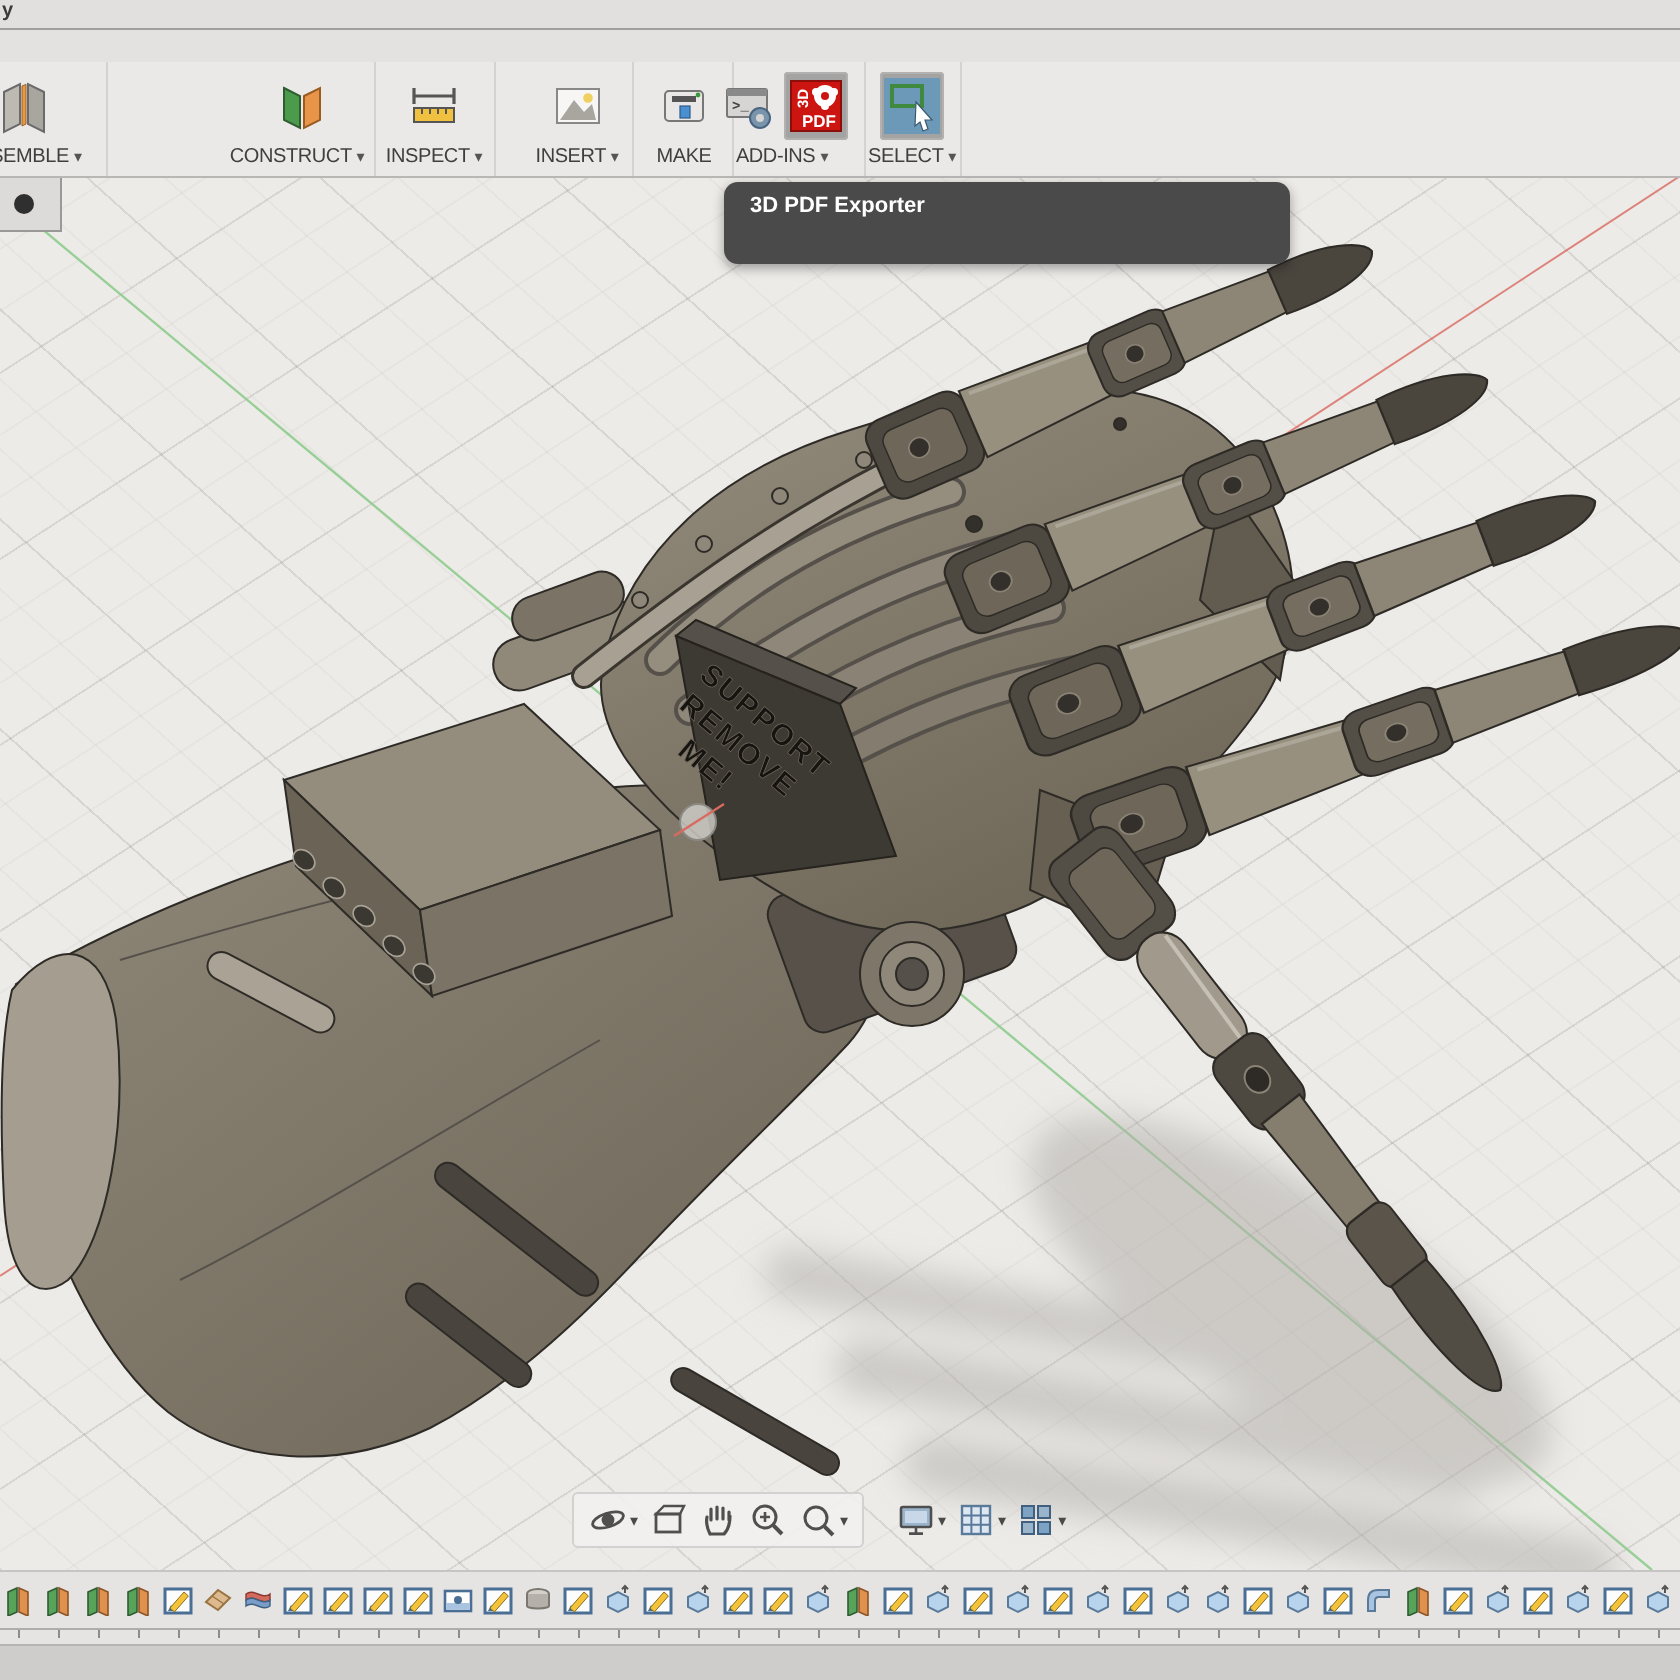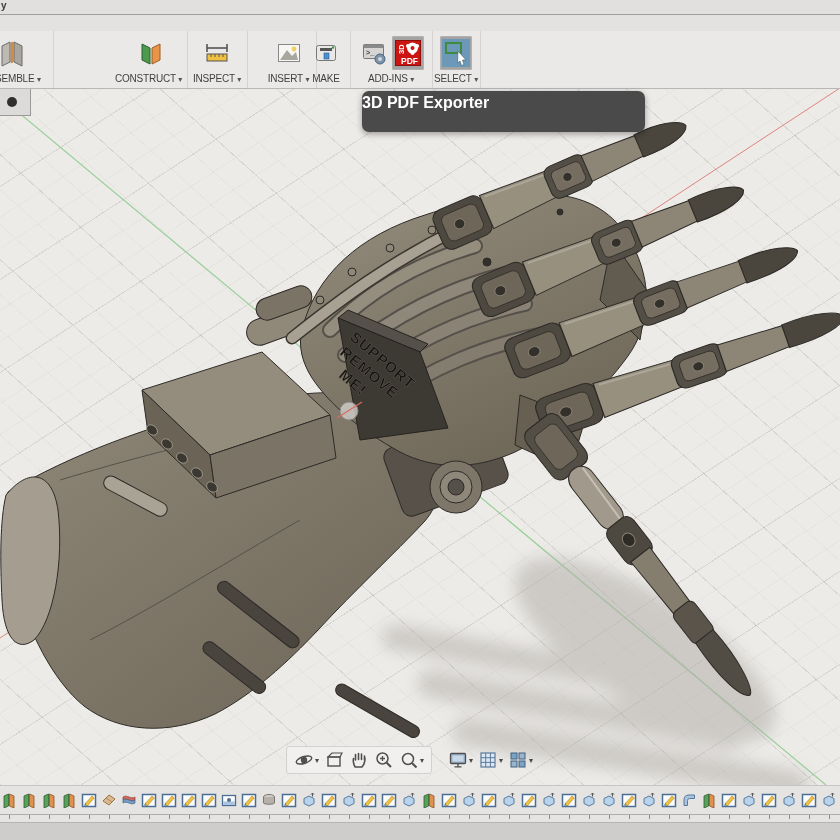--- a/index.html
+++ b/index.html
@@ -18,21 +18,21 @@
     align-items:center;border-right:1px solid #d4d3d1;}
   .tb-icons{height:38px;display:flex;align-items:center;justify-content:center;gap:2px;margin-top:3px;}
   .tb-slot{width:32px;height:34px;display:flex;align-items:center;justify-content:center;border-radius:2px;}
   .tb-slot.pressed{background:#a3a3a3;box-shadow:inset 0 0 0 1px #b2b1af;}
   .tb-label{font-size:10px;color:#3f3f3f;white-space:nowrap;margin-top:1px;letter-spacing:-0.2px;}
   .tb-label .arr{font-size:8px;color:#555;}
 
   
   .menu{position:absolute;left:362px;top:91px;width:283px;height:41px;background:#4a4a4a;
     border-radius:7px;z-index:8;box-shadow:0 2px 6px rgba(0,0,0,.35);padding-top:3px;box-sizing:border-box;}
-  .menu-row{height:18px;line-height:18px;padding-left:0;color:#ffffff;font-size:16px;
+  .menu-row{height:18px;line-height:18px;padding-left:13px;color:#ffffff;font-size:11px;
     font-weight:bold;white-space:nowrap;}
 
   
   .canvas{position:absolute;left:0;top:0;width:840px;height:785px;z-index:1;
     background:
       repeating-linear-gradient(42deg,  rgba(90,85,78,0.10) 0 1px, transparent 1px 78px),
       repeating-linear-gradient(147deg, rgba(90,85,78,0.10) 0 1px, transparent 1px 78px),
       repeating-linear-gradient(42deg,  rgba(90,85,78,0.045) 0 1px, transparent 1px 26px),
       repeating-linear-gradient(147deg, rgba(90,85,78,0.045) 0 1px, transparent 1px 26px),
       #edebe8;}
@@ -254,21 +254,21 @@
               <svg width="28" height="28" viewBox="0 0 28 28">
                 <rect x="3.5" y="5.5" width="21" height="17" fill="#f7f6f4" stroke="#888"></rect>
                 <polygon points="5,21 12,11 17,17 21,13 23,21" fill="#a9a6a0"></polygon>
                 <circle cx="19" cy="10" r="2.4" fill="#f0d060"></circle>
               </svg>
             </span>
           </div>
         </div>
         <div class="tb-label">INSERT <span class="arr">▾</span></div>
       </div>
-      <div class="tb-cell" style="left: 302px; width: 48px; text-align: center;">
+      <div class="tb-cell" style="left: 318px; width: 48px; text-align: center;">
         <div class="tb-icons">
           <div class="tb-slot">
             <span style="display: inline-flex;">
               <svg width="28" height="28" viewBox="0 0 28 28">
                 <rect x="4.5" y="6.5" width="19" height="15" rx="2" fill="#e9e8e6" stroke="#777"></rect>
                 <rect x="8" y="9" width="12" height="3" fill="#555"></rect>
                 <rect x="12" y="14" width="5" height="6" fill="#4a90d0" stroke="#2a5a90" stroke-width="0.6"></rect>
                 <circle cx="21" cy="8.5" r="1.2" fill="#3a9a3a"></circle>
               </svg>
             </span>

